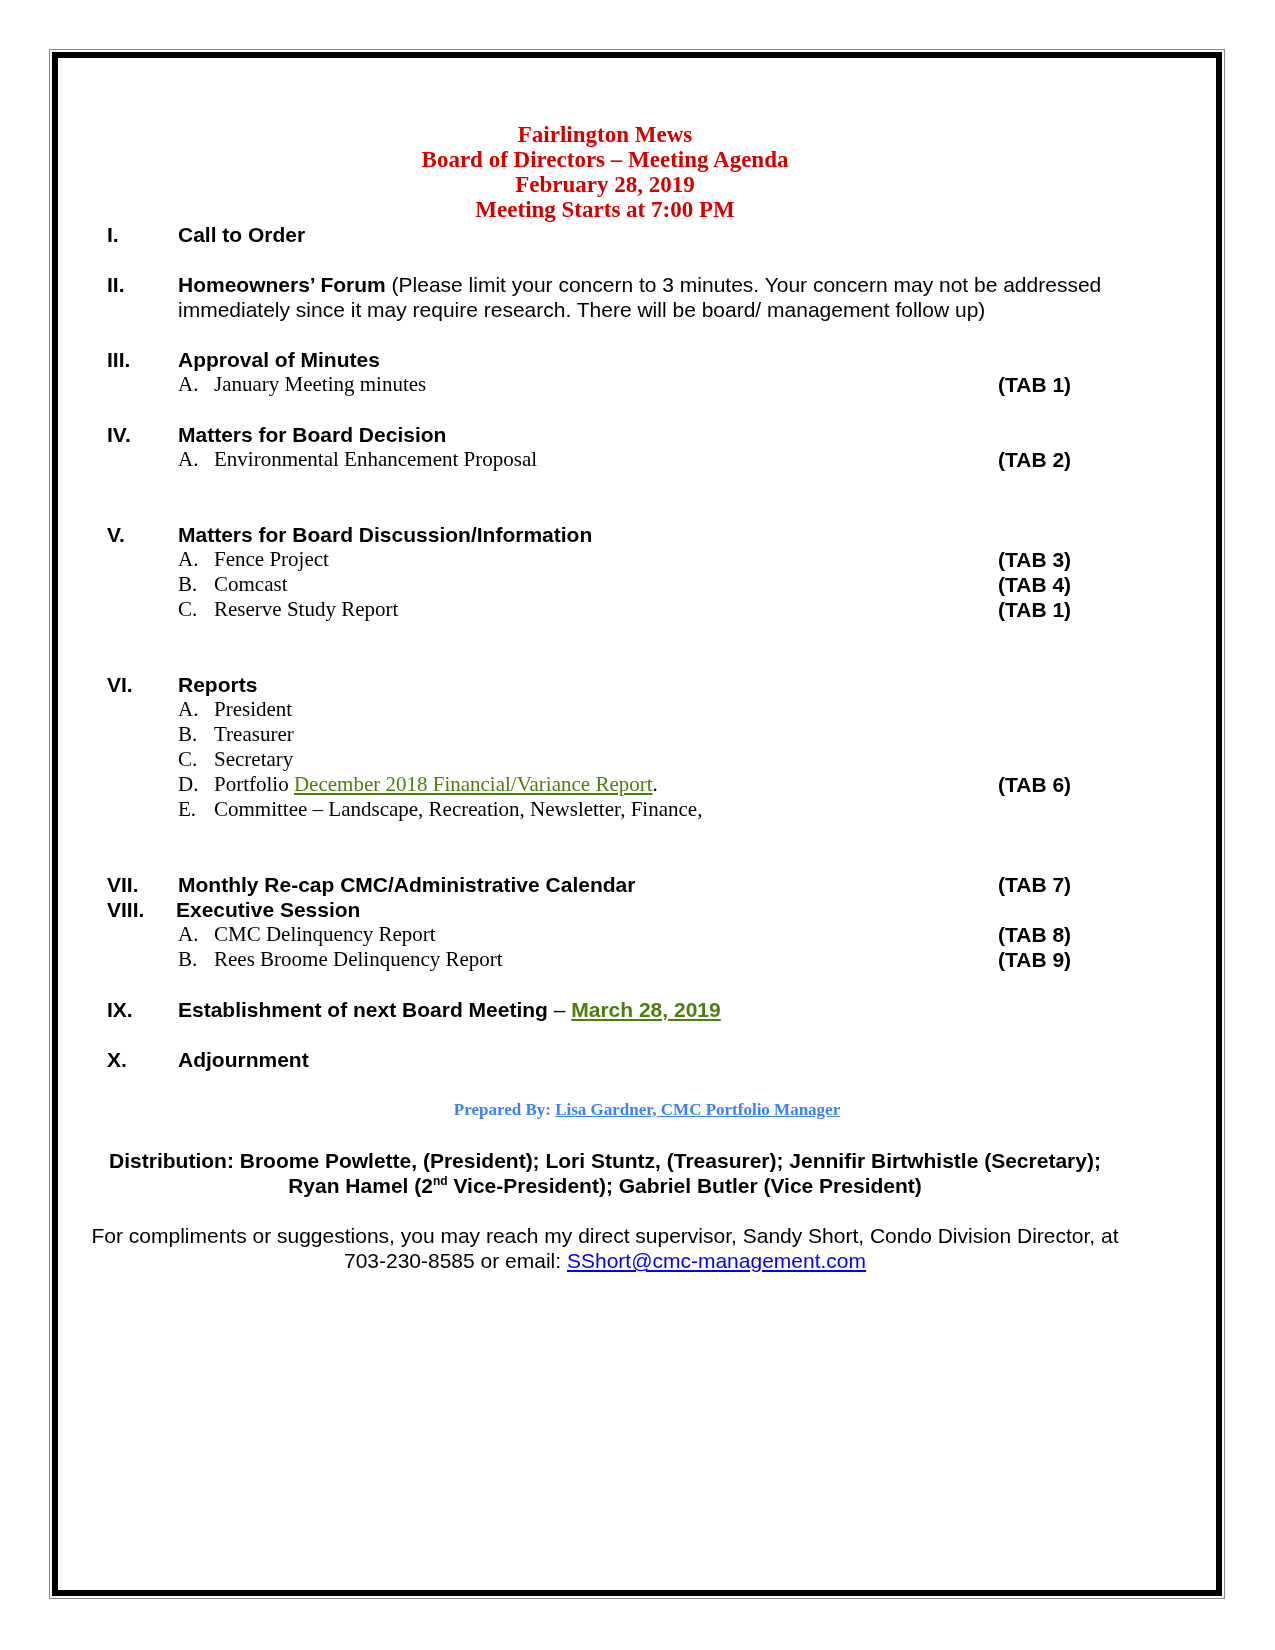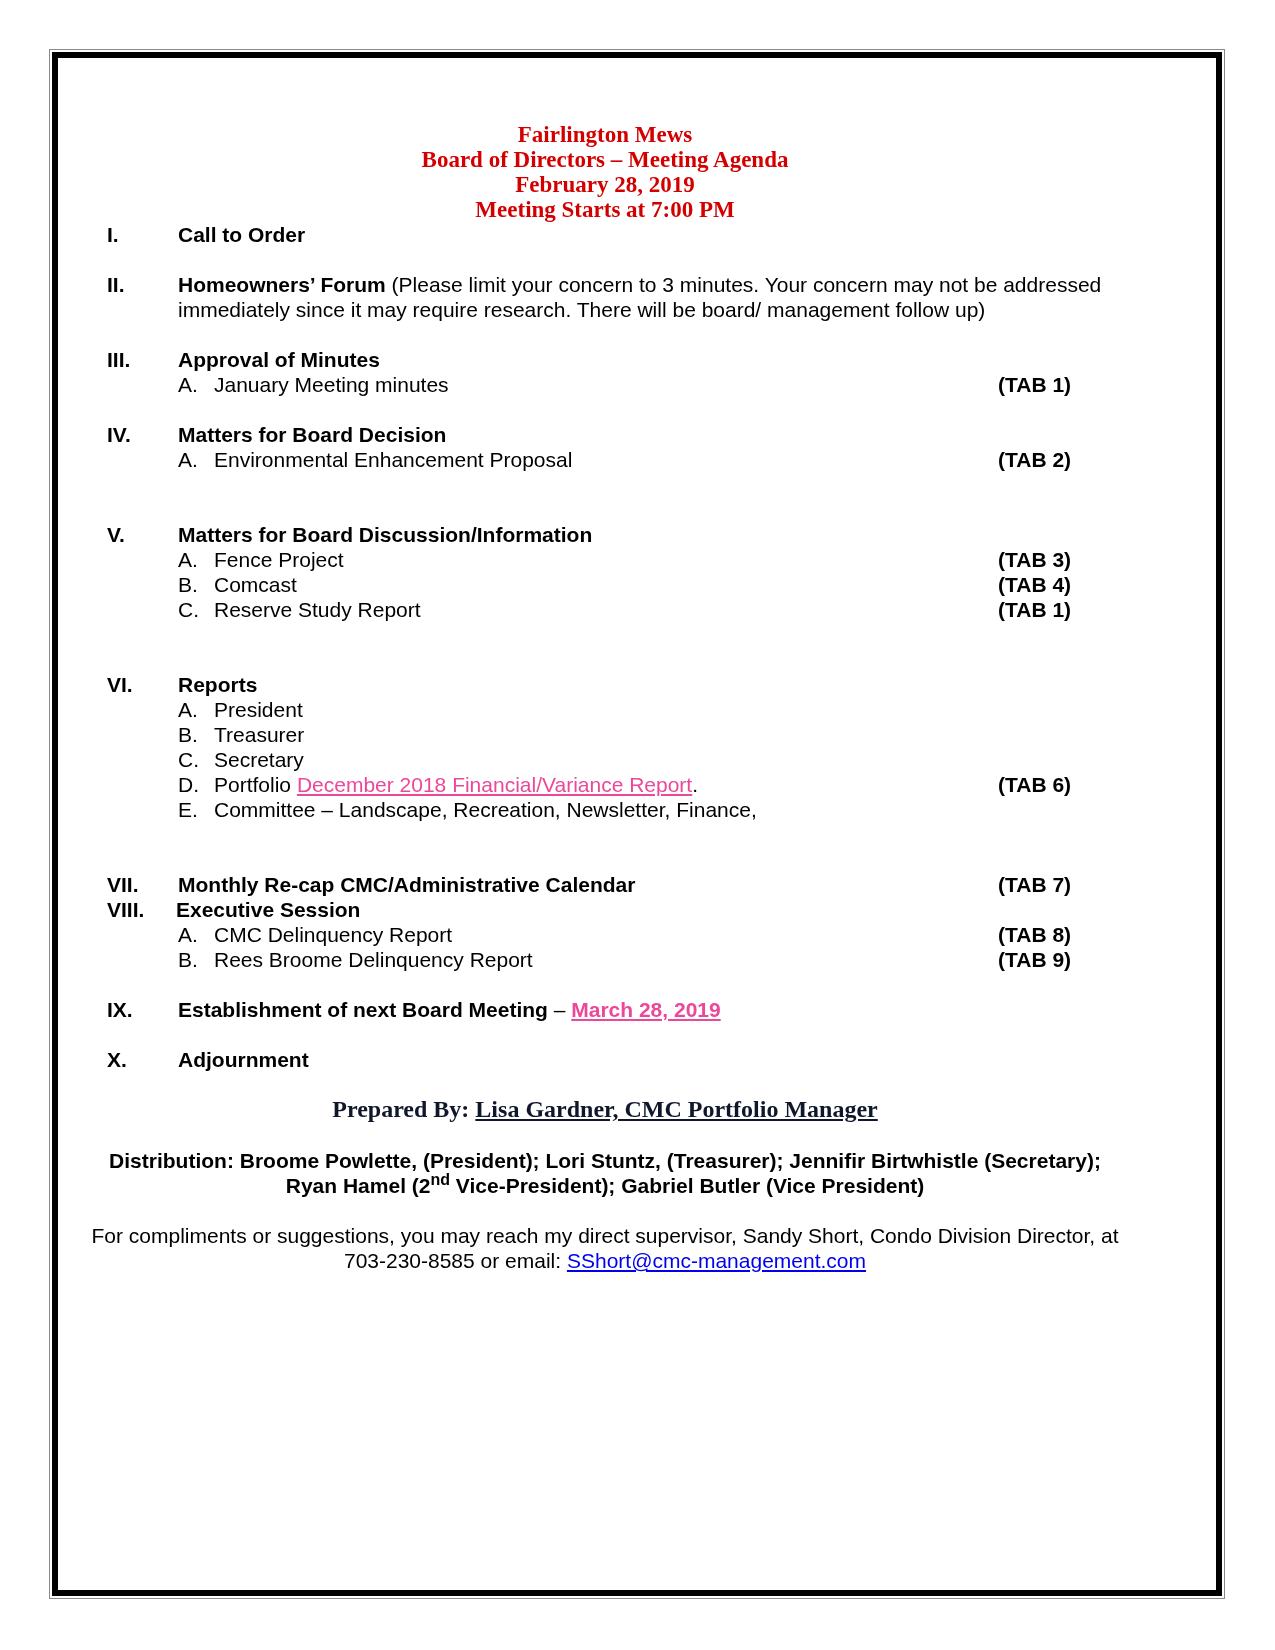--- a/index.html
+++ b/index.html
@@ -8,30 +8,30 @@
   .frame-outer { position: absolute; left: 49px; top: 49px; width: 1176px; height: 1550px;
                  border: 1px solid #888; box-sizing: border-box; }
   .frame-inner { position: absolute; left: 52px; top: 52px; width: 1170px; height: 1544px;
                  border: 6px solid #000; box-sizing: border-box; }
   .title { position: absolute; left: 0; width: 1210px; text-align: center; color: #d40000;
            font-family: Liberation Serif, serif; font-weight: bold; font-size: 23px; line-height: 25px; }
   .t1 { top: 122px; } .t2 { top: 147px; } .t3 { top: 172px; } .t4 { top: 197px; }
   .line { position: absolute; font-size: 21px; line-height: 25px; white-space: nowrap; }
   .num { position: absolute; left: 107px; font-weight: bold; font-size: 21px; line-height: 25px; }
   .head { left: 178px; font-weight: bold; text-align: center; }
-  .sub { left: 178px; }
+  .sub { left: 178px; font-family: Liberation Serif, serif; }
   .sub .letter { display: inline-block; width: 36px; }
   .tab { position: absolute; left: 998px; font-weight: bold; font-size: 21px; line-height: 25px; }
-  .red-link { color: #ec4899; text-decoration: underline; margin-top: 20px; }
+  .red-link { color: #4d7c0f; text-decoration: underline; margin-top: 20px; }
   .center { position: absolute; left: 0; width: 1210px; text-align: center; font-size: 21px; line-height: 25px; }
-  .prepared { font-family: "Liberation Serif", serif; font-weight: bold; color: #0f172a; font-size: 24px; }
+  .prepared { font-family: "Liberation Serif", serif; font-weight: bold; color: #3b82f6; font-size: 17px; padding-left: 42px; }
   .prepared .u { text-decoration: underline; }
   .bold { font-weight: bold; }
   .blue-link { color: #0000ee; text-decoration: underline; }
-  sup { font-size: 16px; line-height: 0; }
+  sup { font-size: 12px; line-height: 0; }
 </style>
 </head>
 <body>
 
 <div class="frame-outer"></div>
 <div class="frame-inner"></div>
 
 <div class="title t1">Fairlington Mews</div>
 <div class="title t2">Board of Directors – Meeting Agenda</div>
 <div class="title t3">February 28, 2019</div>

